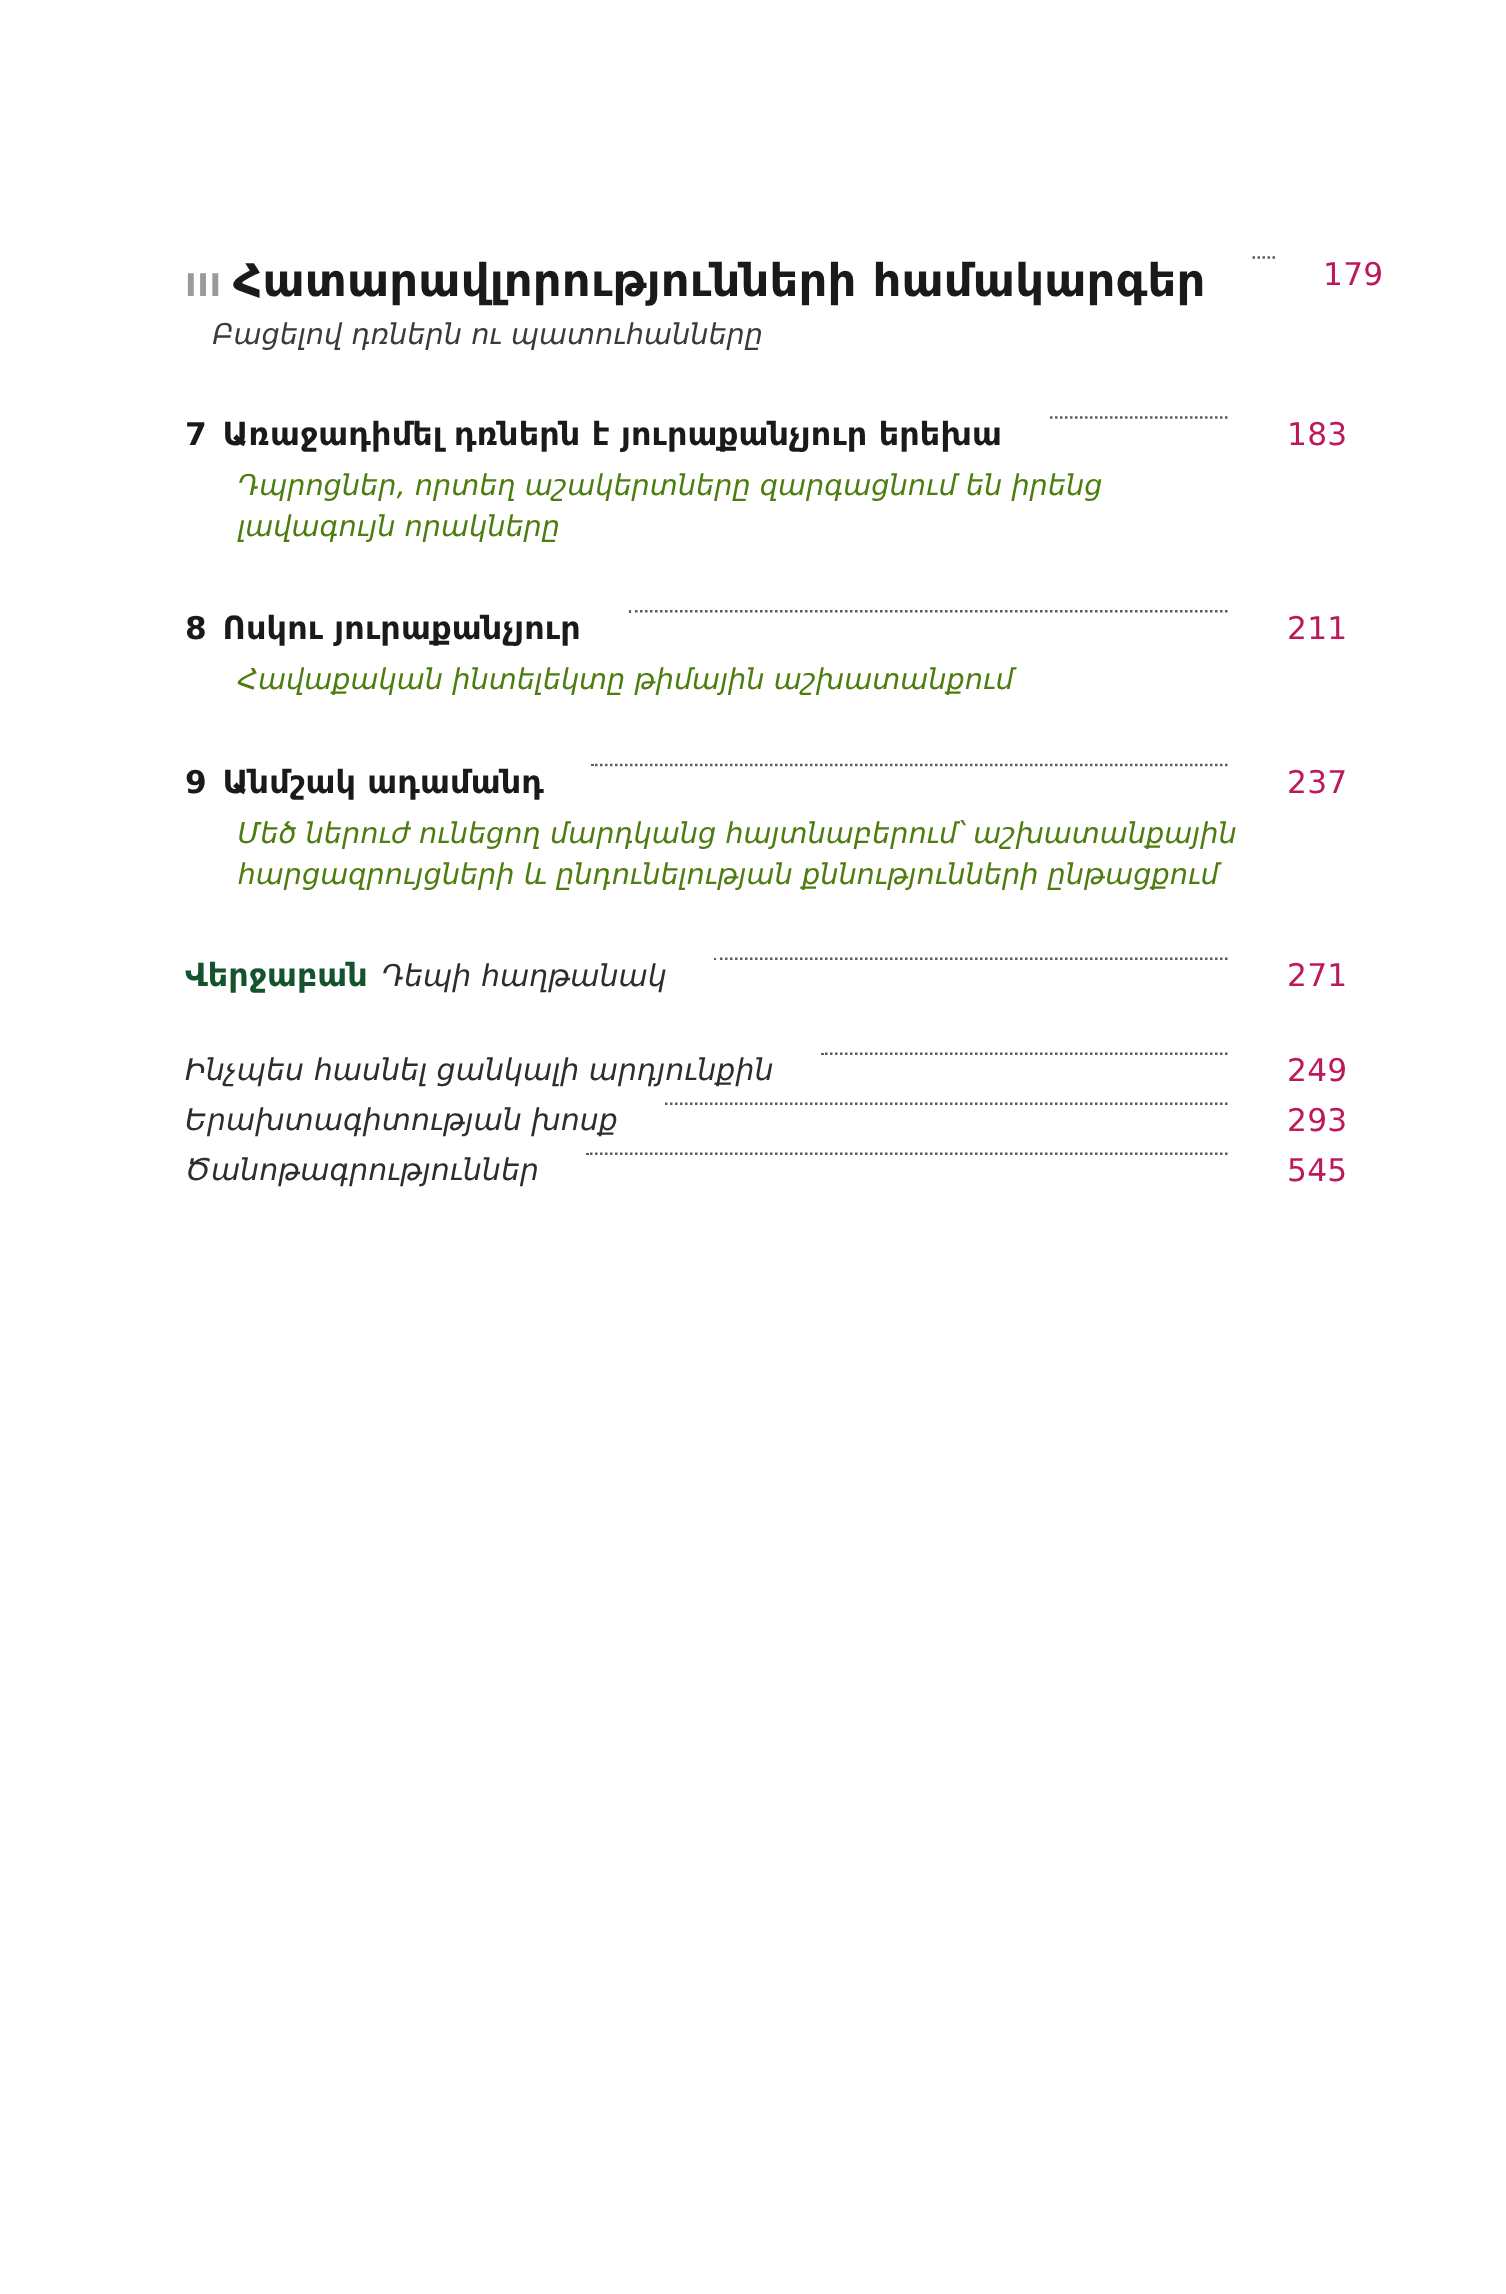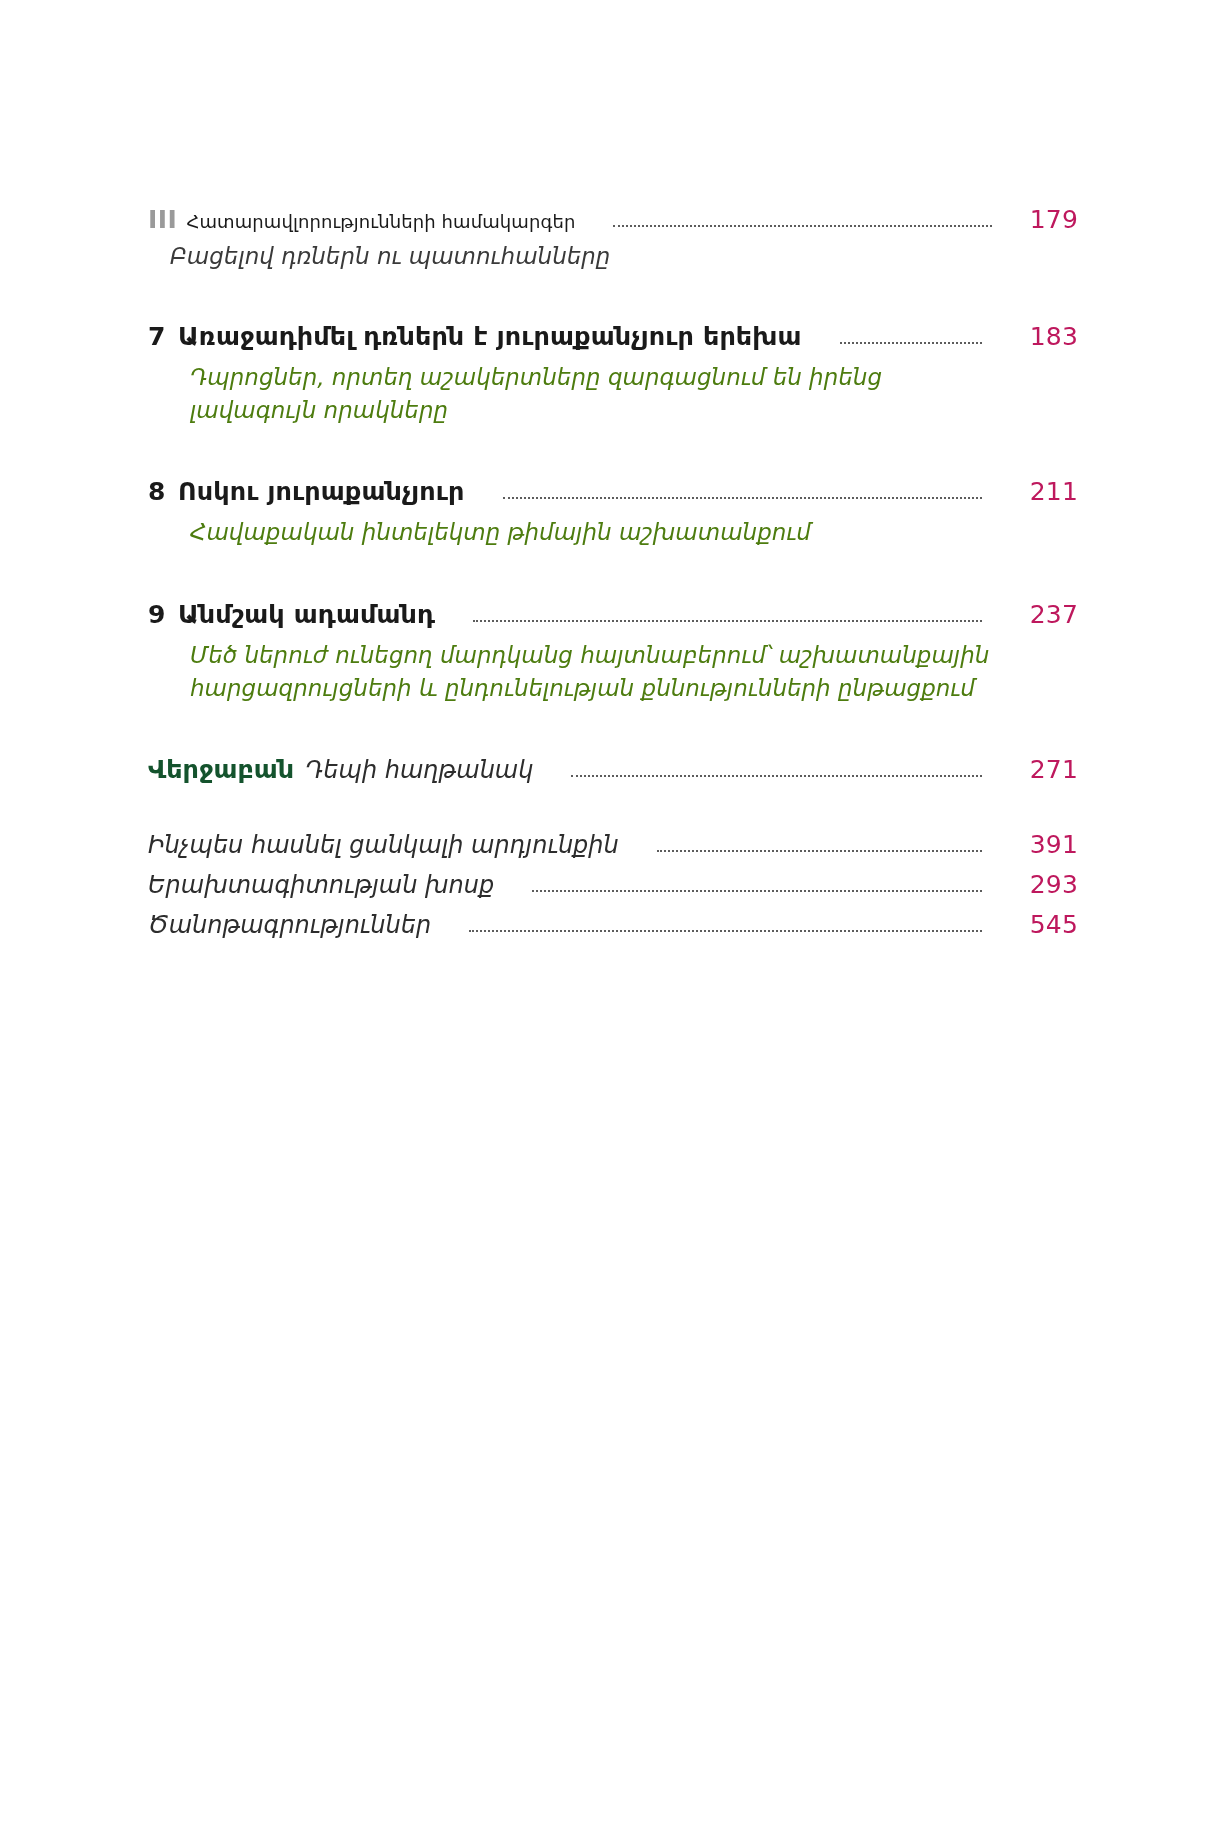--- a/index.html
+++ b/index.html
@@ -26,21 +26,21 @@
   .toc {
     position: absolute;
     left: 148px;
     top: 205px;
     width: 930px;
   }
 
   
   .row {
     display: flex;
-    align-items: flex-end;
+    align-items: flex-start;
     width: 100%;
     gap: 28px;
   }
   .row .title-wrap {
     display: flex;
     align-items: baseline;
     white-space: nowrap;
   }
   .leader {
     flex: 1 1 auto;
@@ -60,22 +60,22 @@
   
   .part-block { margin-bottom: 8px; }
   .part-row .part-num {
     font-size: 25px;
     font-weight: bold;
     color: #9a9a9a;
     margin-right: 9px;
     letter-spacing: 0.5px;
   }
   .part-row .part-title {
-    font-size: 18px;
-    font-weight: normal;
+    font-size: 36px;
+    font-weight: bold;
     color: #1a1a1a;
     letter-spacing: 0.1px;
   }
   .part-sub {
     font-size: 23px;
     font-style: italic;
     color: #3a3a3a;
     margin: 9px 0 0 22px;
   }
 
@@ -204,21 +204,21 @@
       </div>
     </div>
 
     <div class="backmatter">
 
       <div class="row">
         <div class="title-wrap">
           <span class="bm-title">Ինչպես հասնել ցանկալի արդյունքին</span>
         </div>
         <span class="leader"></span>
-        <span class="pageno">391</span>
+        <span class="pageno">249</span>
       </div>
 
       <div class="row">
         <div class="title-wrap">
           <span class="bm-title">Երախտագիտության խոսք</span>
         </div>
         <span class="leader"></span>
         <span class="pageno">293</span>
       </div>
 

